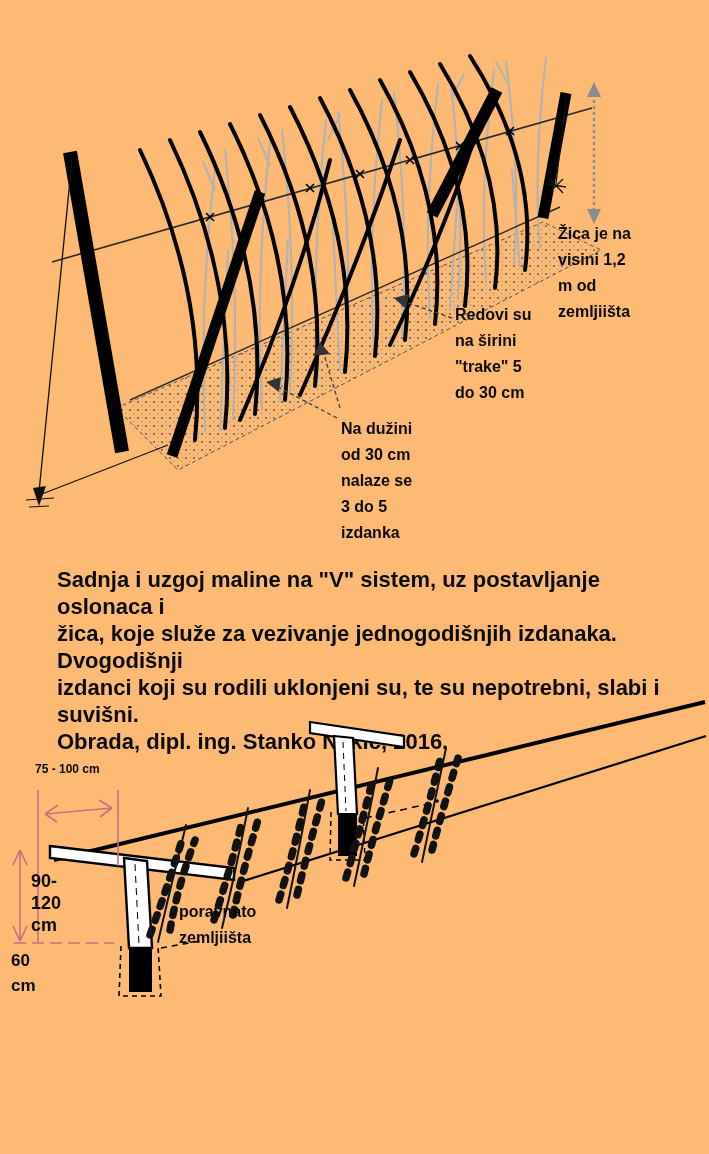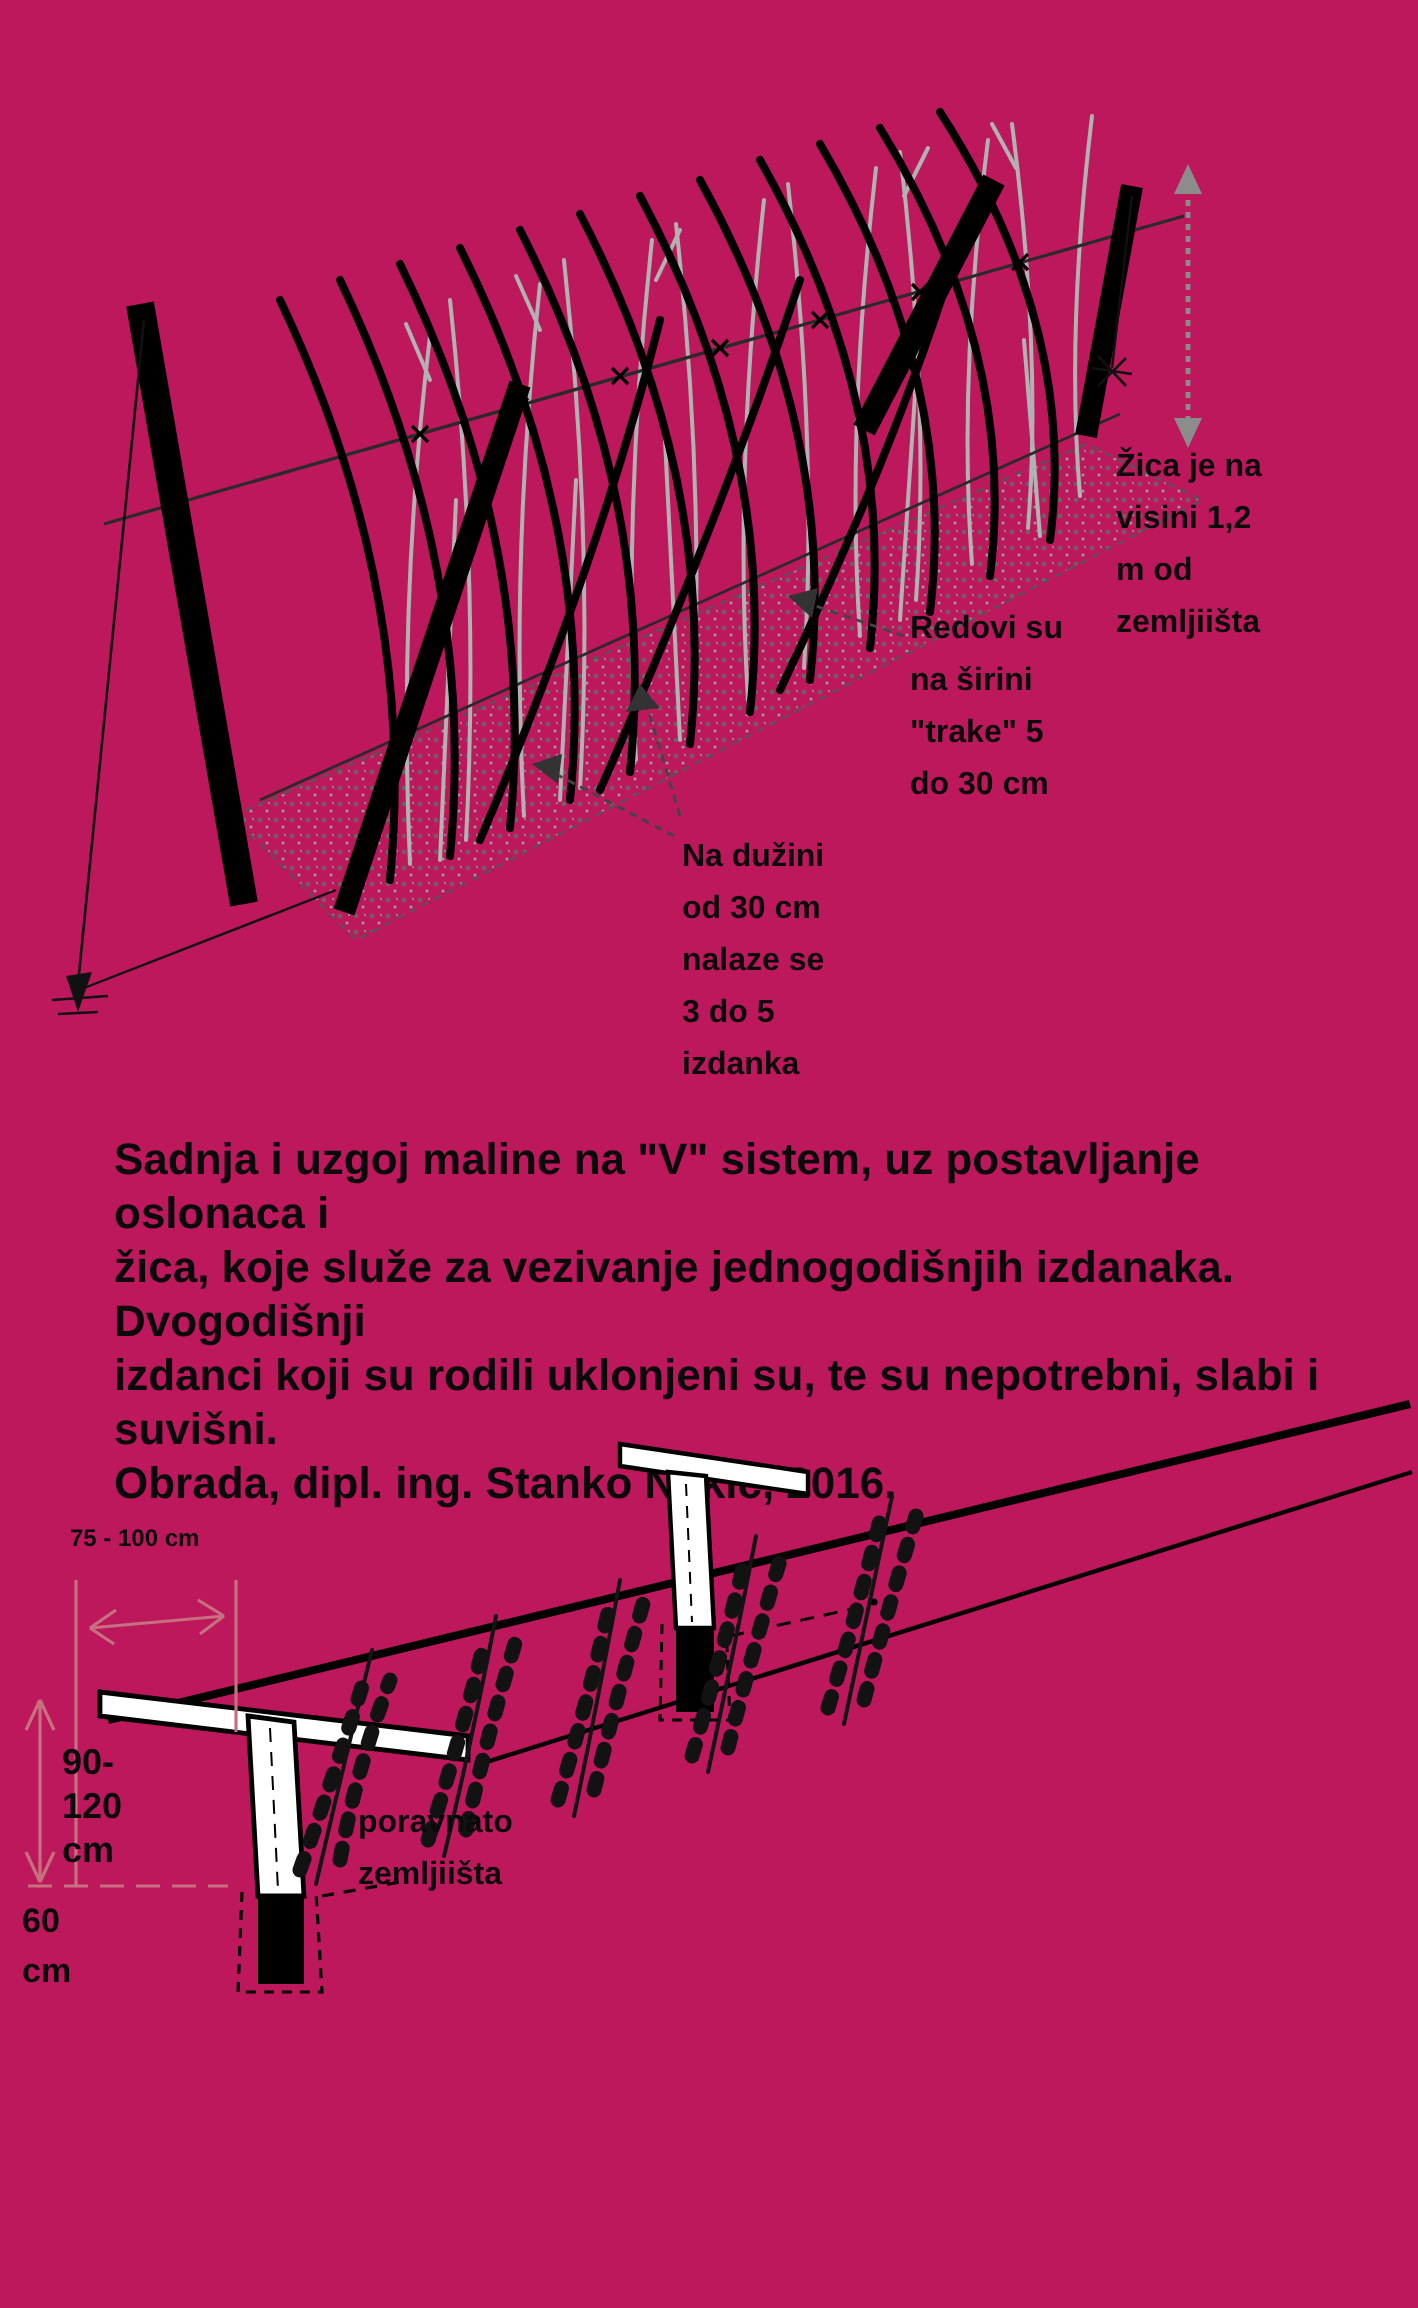--- a/index.html
+++ b/index.html
@@ -1,16 +1,16 @@
 <!DOCTYPE html>
 <html><head>
 <meta charset="utf-8">
 <style>
   html,body{margin:0;padding:0;background:#fff;}
-  #page{position:relative;width:709px;height:1154px;background:#be185d;overflow:hidden;
+  #page{position:relative;width:709px;height:1154px;background:#fdba74;overflow:hidden;
         font-family:"Liberation Sans",sans-serif;color:#000;}
   svg{position:absolute;left:0;}
   .lbl{position:absolute;font-weight:700;font-size:16px;line-height:26px;
        white-space:pre-line;color:#0a0a0a;}
   .cap{position:absolute;font-weight:700;font-size:22px;line-height:27px;
        white-space:pre-line;color:#0a0a0a;}
   .dim{position:absolute;font-weight:700;color:#0a0a0a;white-space:pre-line;}
 </style>
 </head>
 <body>

